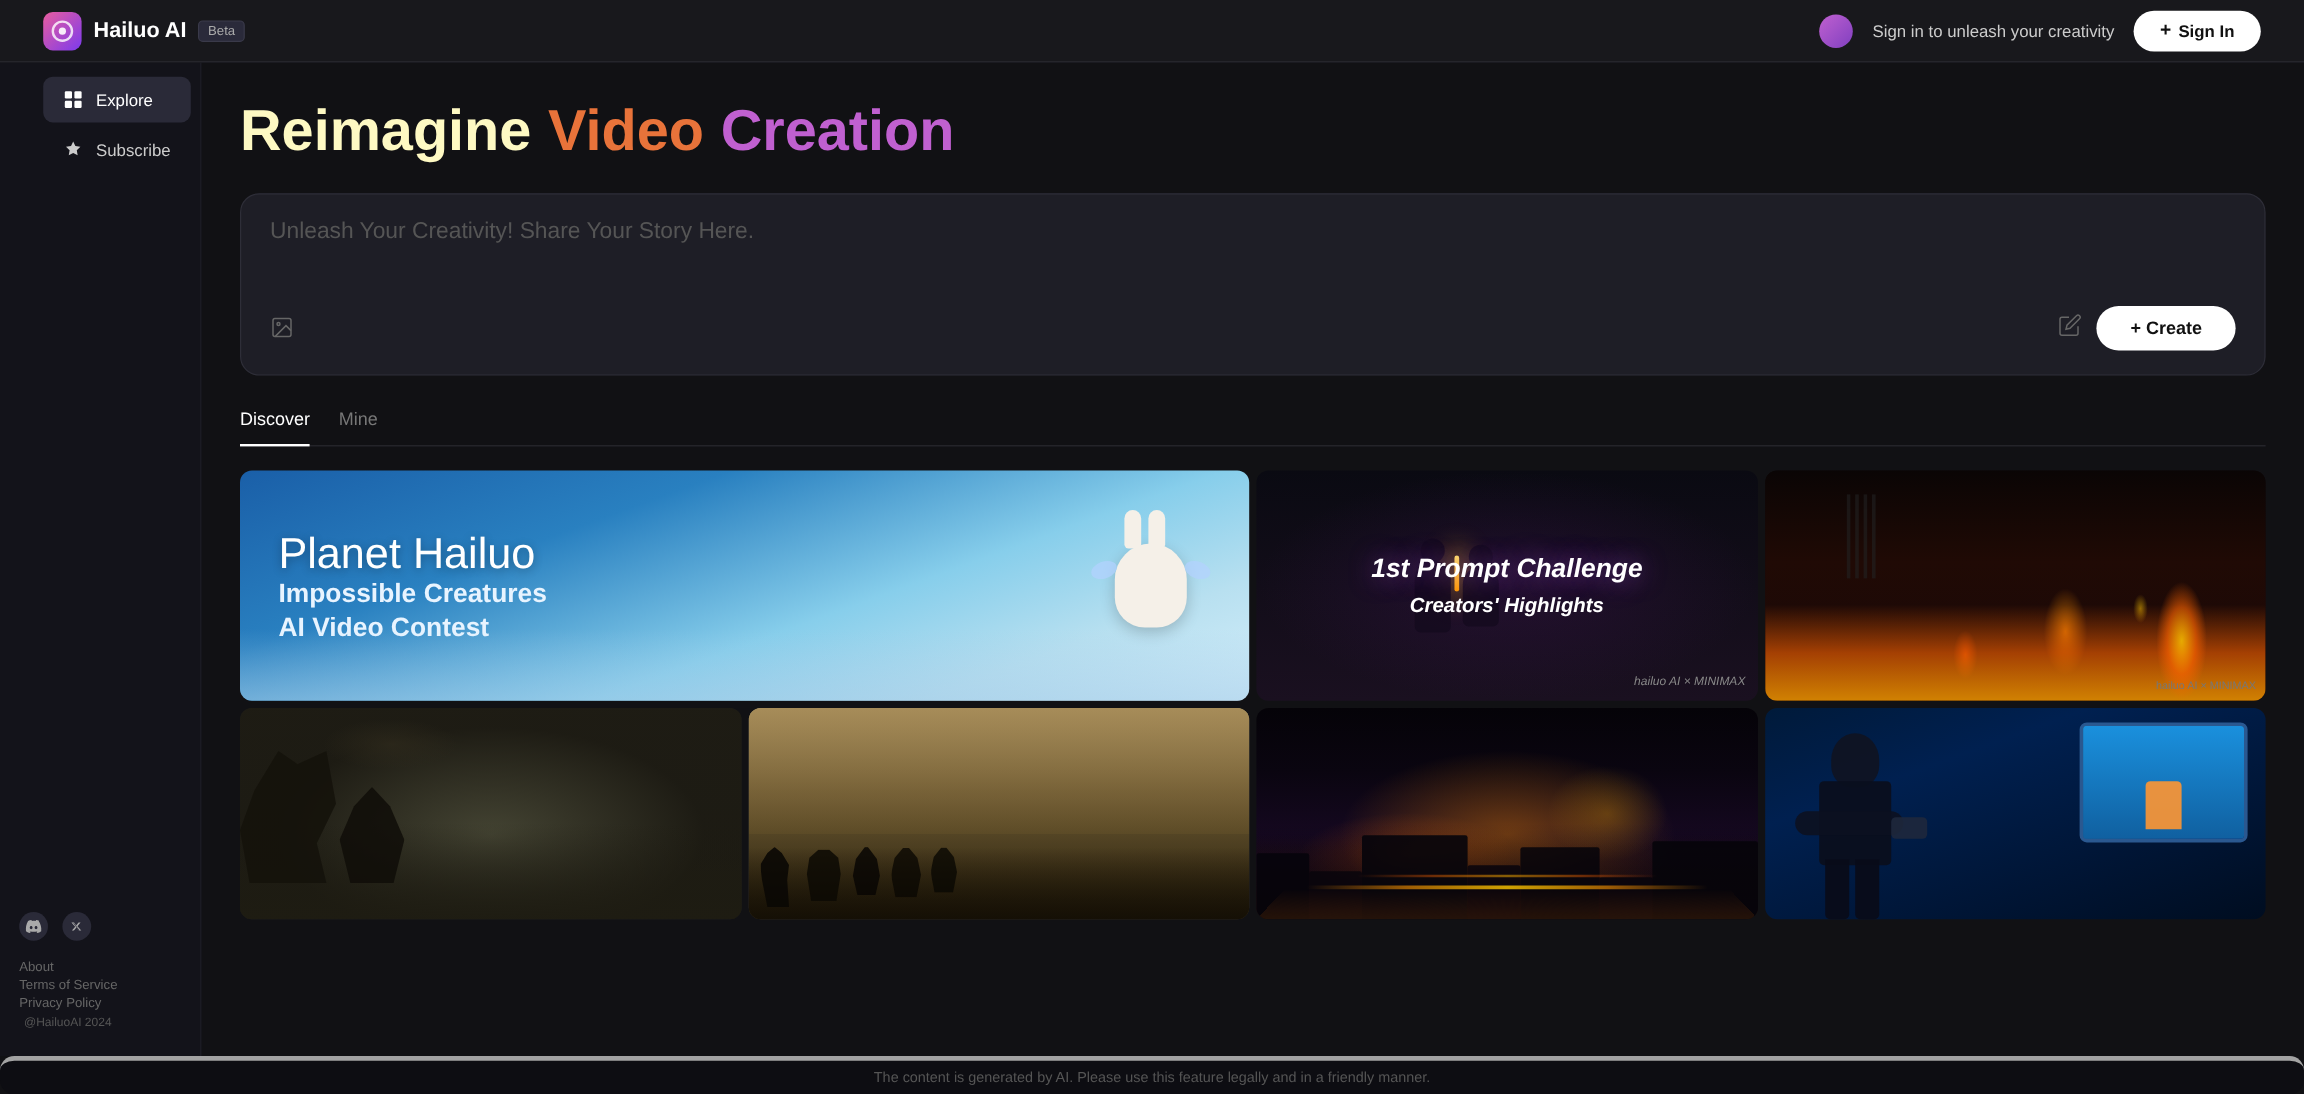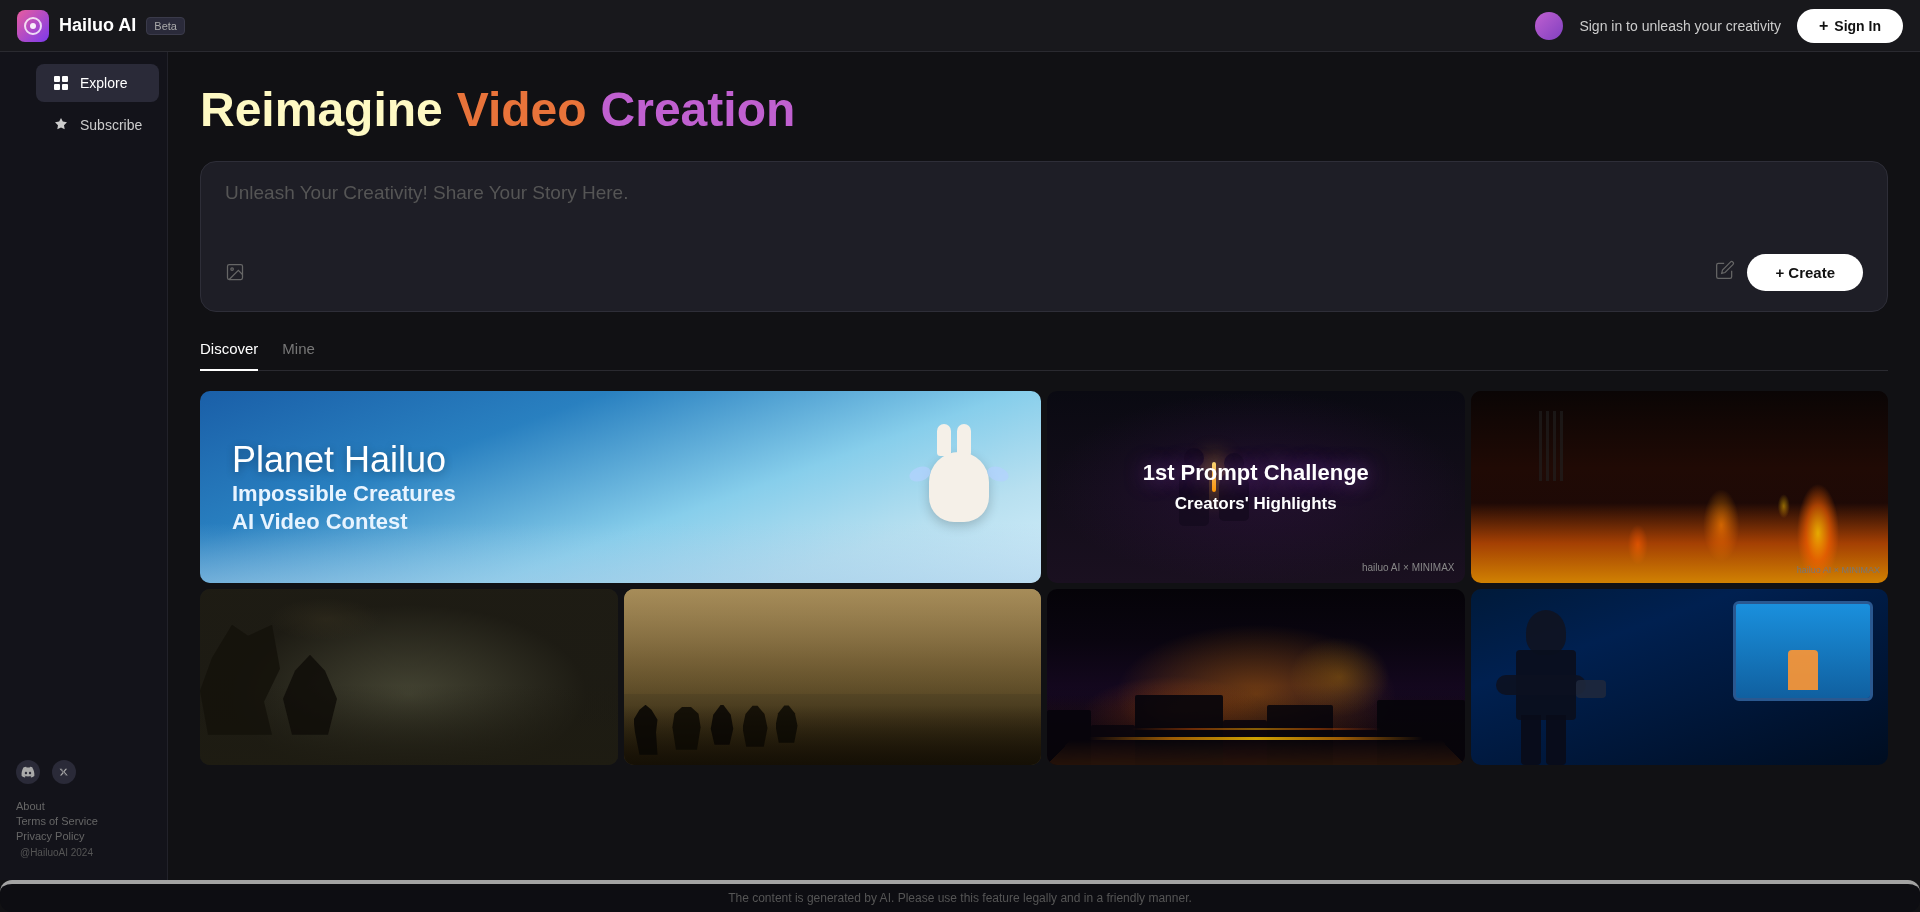--- a/index.html
+++ b/index.html
@@ -14,21 +14,21 @@
       flex-direction: column;
     }
 
     
     .header {
       height: 52px;
       background: #18181c;
       display: flex;
       align-items: center;
       justify-content: space-between;
-      padding: 0 17px;
+      padding: 0 36px;
       border-bottom: 1px solid #2a2a30;
       flex-shrink: 0;
       z-index: 10;
     }
     .header-left {
       display: flex;
       align-items: center;
       gap: 10px;
     }
     .logo-icon {
@@ -419,20 +419,21 @@
     .prompt-challenge-card {
       height: 192px;
       background: linear-gradient(180deg, #0a0a12 0%, #1a1020 100%);
       display: flex;
       flex-direction: column;
       align-items: flex-end;
       justify-content: center;
       text-align: center;
       padding: 16px;
       position: relative;
+      font-style: italic;
     }
     .prompt-challenge-card::before {
       content: '';
       position: absolute;
       inset: 0;
       background: radial-gradient(ellipse at center, rgba(60,20,80,0.4) 0%, transparent 70%);
     }
     .challenge-title {
       font-size: 22px;
       font-weight: 800;

